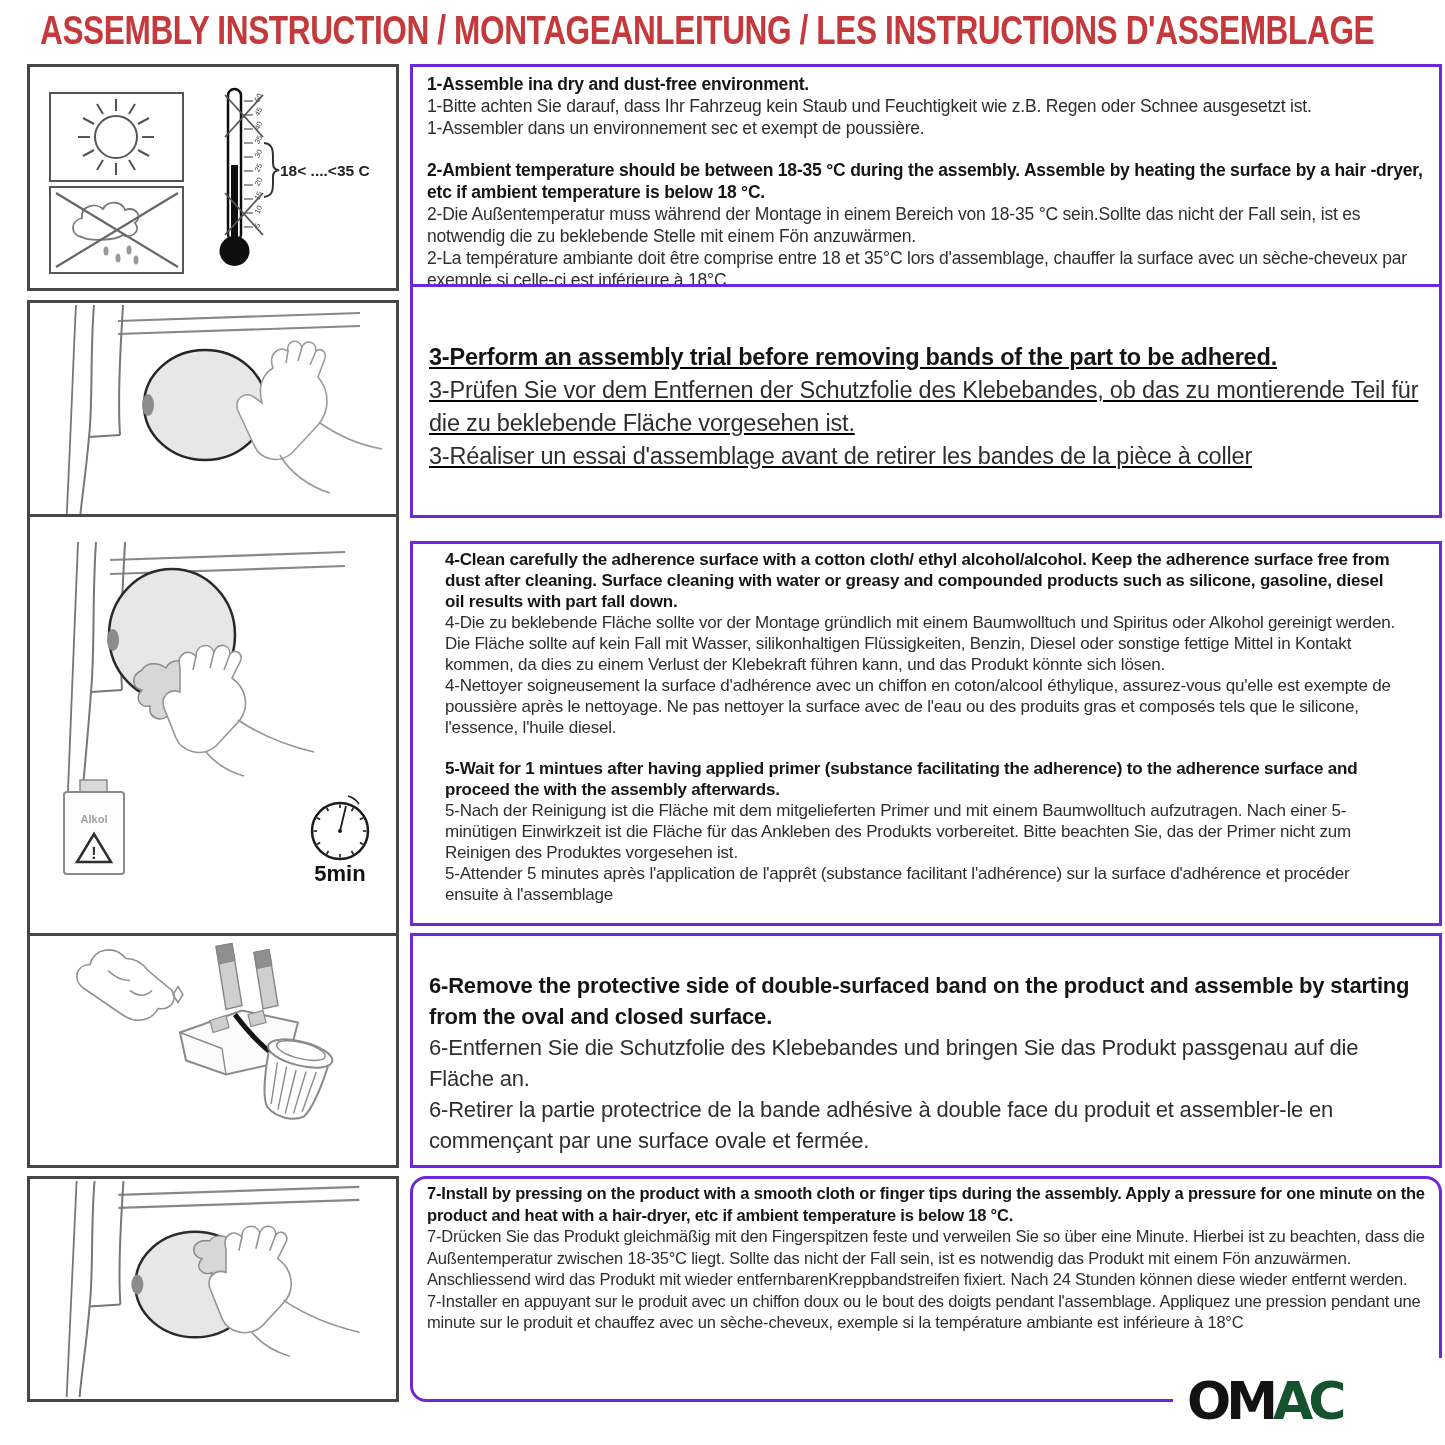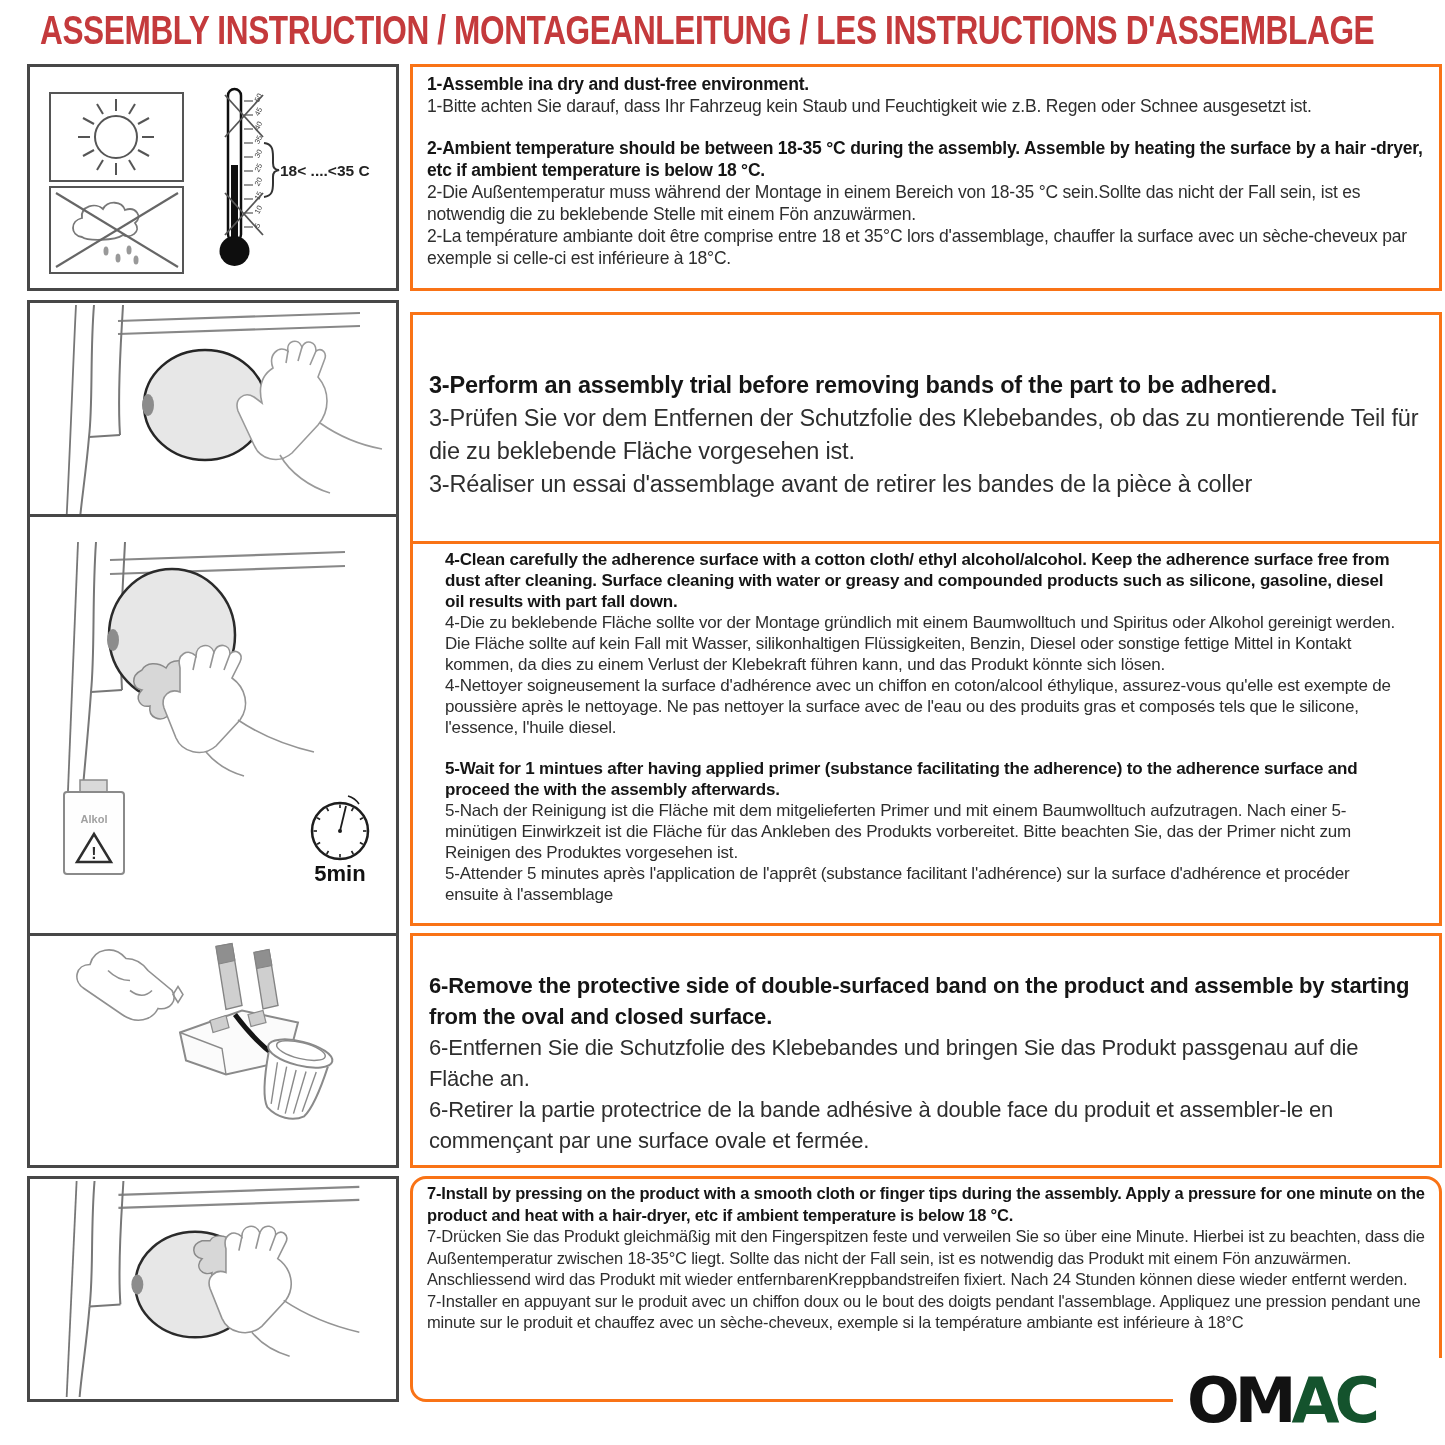--- a/index.html
+++ b/index.html
@@ -2,33 +2,33 @@
 <html><head>
 <meta charset="utf-8">
 <style>
   html,body{margin:0;padding:0;background:#fff;}
   body{width:1445px;height:1445px;position:relative;overflow:hidden;
        font-family:"Liberation Sans",sans-serif;-webkit-font-smoothing:antialiased;}
   .title{position:absolute;top:8px;left:40px;font-size:40px;font-weight:700;color:#c43a3c;
          white-space:nowrap;letter-spacing:-.5px;transform:scaleX(.79);transform-origin:0 50%;}
   .panel{position:absolute;box-sizing:border-box;background:#fff;}
   .ill{left:27px;width:372px;border:3px solid #474747;}
-  .txt{left:410px;width:1032px;border:3px solid #f97316;}
+  .txt{left:410px;width:1032px;border:3px solid #6d28d9;}
   .txt p{margin:0;color:#2e2e2e;letter-spacing:-.2px;}
   .txt p.b{font-weight:700;color:#151515;}
   .txt p.gap{margin-top:20px;}
   .s1{padding:6px 14px;}  .s1 p{font-size:17.5px;line-height:22px;}
   .s2{padding:54px 16px 0;}.s2 p{font-size:23.5px;line-height:33px;}
   .s3{padding:5px 32px;}  .s3 p{font-size:17px;line-height:21px;}
   .s4{padding:34px 16px 0;}.s4 p{font-size:22px;line-height:31px;}
   .s5{padding:4px 14px;}  .s5 p{font-size:16.5px;line-height:21.5px;}
   svg{display:block;width:100%;height:100%;}
   .logo{position:absolute;left:1173px;top:1358px;width:272px;height:86px;background:#fff;
         display:flex;align-items:center;padding-left:14px;box-sizing:border-box;
-        font-family:"DejaVu Sans",sans-serif;font-weight:700;font-size:62px;letter-spacing:-5px;line-height:1;}
+        font-family:"DejaVu Sans",sans-serif;font-weight:700;font-size:52px;letter-spacing:-5px;line-height:1;}
   .logo .lb{color:#121212;} .logo .lr{color:#14532d;}
   text{font-family:"Liberation Sans",sans-serif;}
 </style>
 </head>
 <body>
 
 <div>
 
   <div class="title">ASSEMBLY INSTRUCTION / MONTAGEANLEITUNG / LES INSTRUCTIONS D'ASSEMBLAGE</div>
 
@@ -97,20 +97,21 @@
             <line x1="233" y1="126" x2="195" y2="168"></line>
         </g>
         <path d="M234,76 C242,77 243,82 243,90 L243,96 C243,102 246,103 249,103 C246,104 243,104 243,110 L243,116 C243,124 242,129 234,130" fill="none" stroke="#333" stroke-width="2"></path>
         <text x="250" y="109" font-size="15.5" font-weight="700" fill="#222">18&lt; ....&lt;35 C</text>
       </g>
     </svg>
   </div>
   <div class="panel txt s1" style="top:64px;height:227px;">
     <p class="b">1-Assemble ina dry and dust-free environment.</p>
     <p>1-Bitte achten Sie darauf, dass Ihr Fahrzeug kein Staub und Feuchtigkeit wie z.B. Regen oder Schnee ausgesetzt ist.</p>
+    <p>1-Assembler dans un environnement sec et exempt de poussière.</p>
     <p class="b gap">2-Ambient temperature should be between 18-35 °C  during the assembly. Assemble by heating the surface by a hair -dryer, etc if ambient temperature is below 18 °C.</p>
     <p>2-Die Außentemperatur muss während der Montage in einem Bereich von 18-35 °C  sein.Sollte das nicht der Fall sein, ist es notwendig die zu beklebende Stelle mit einem Fön anzuwärmen.</p>
     <p>2-La température ambiante doit être comprise entre 18 et 35°C lors d'assemblage, chauffer la surface avec un sèche-cheveux par exemple si celle-ci est inférieure à 18°C.</p>
   </div>
 
   <div class="panel ill" style="top:300px;height:234px;">
     <svg viewBox="0 0 366 228">
       <g fill="none" stroke="#888" stroke-width="2.2">
         <path d="M88,18 L330,10"></path>
           <path d="M88,31 L330,23"></path>
@@ -124,21 +125,21 @@
       </g>
       <ellipse cx="175" cy="102" rx="61" ry="55" fill="#e7e7e7" stroke="#262626" stroke-width="2.5"></ellipse>
       <ellipse cx="118" cy="102" rx="6" ry="11" fill="#8c8c8c"></ellipse>
       <g fill="#fff" stroke="#9a9a9a" stroke-width="1.6">
         <path d="M243,65 C238,52 248,42 258,48 C256,38 268,34 272,44 C276,36 286,38 286,48 C292,44 298,50 294,58 L288,74 C300,88 300,108 288,122 L262,150 C248,162 230,156 224,142 L208,108 C204,96 214,88 224,94 L232,100 C228,84 232,72 243,65 Z"></path>
         <path d="M258,48 L256,60 M272,44 L268,58 M286,48 L280,62" fill="none"></path>
         <path d="M290,120 C310,134 330,142 352,146 M250,152 C260,170 280,184 300,190" fill="none"></path>
       </g>
     </svg>
   </div>
-  <div class="panel txt s2" style="top:312px;height:234px;">
+  <div class="panel txt s2" style="top:284px;height:234px;text-decoration:underline;">
     <p class="b">3-Perform an assembly trial before removing bands of the part to be adhered.</p>
     <p>3-Prüfen Sie vor dem Entfernen der Schutzfolie des Klebebandes, ob das zu montierende Teil für die zu beklebende Fläche vorgesehen ist.</p>
     <p>3-Réaliser un essai d'assemblage avant de retirer les bandes de la pièce à coller</p>
   </div>
 
   <div class="panel ill" style="top:514px;height:430px;">
     <svg viewBox="0 0 366 378">
       <g fill="none" stroke="#888" stroke-width="2.2">
         <path d="M80,20 L315,12"></path>
           <path d="M80,34 L315,26"></path>

